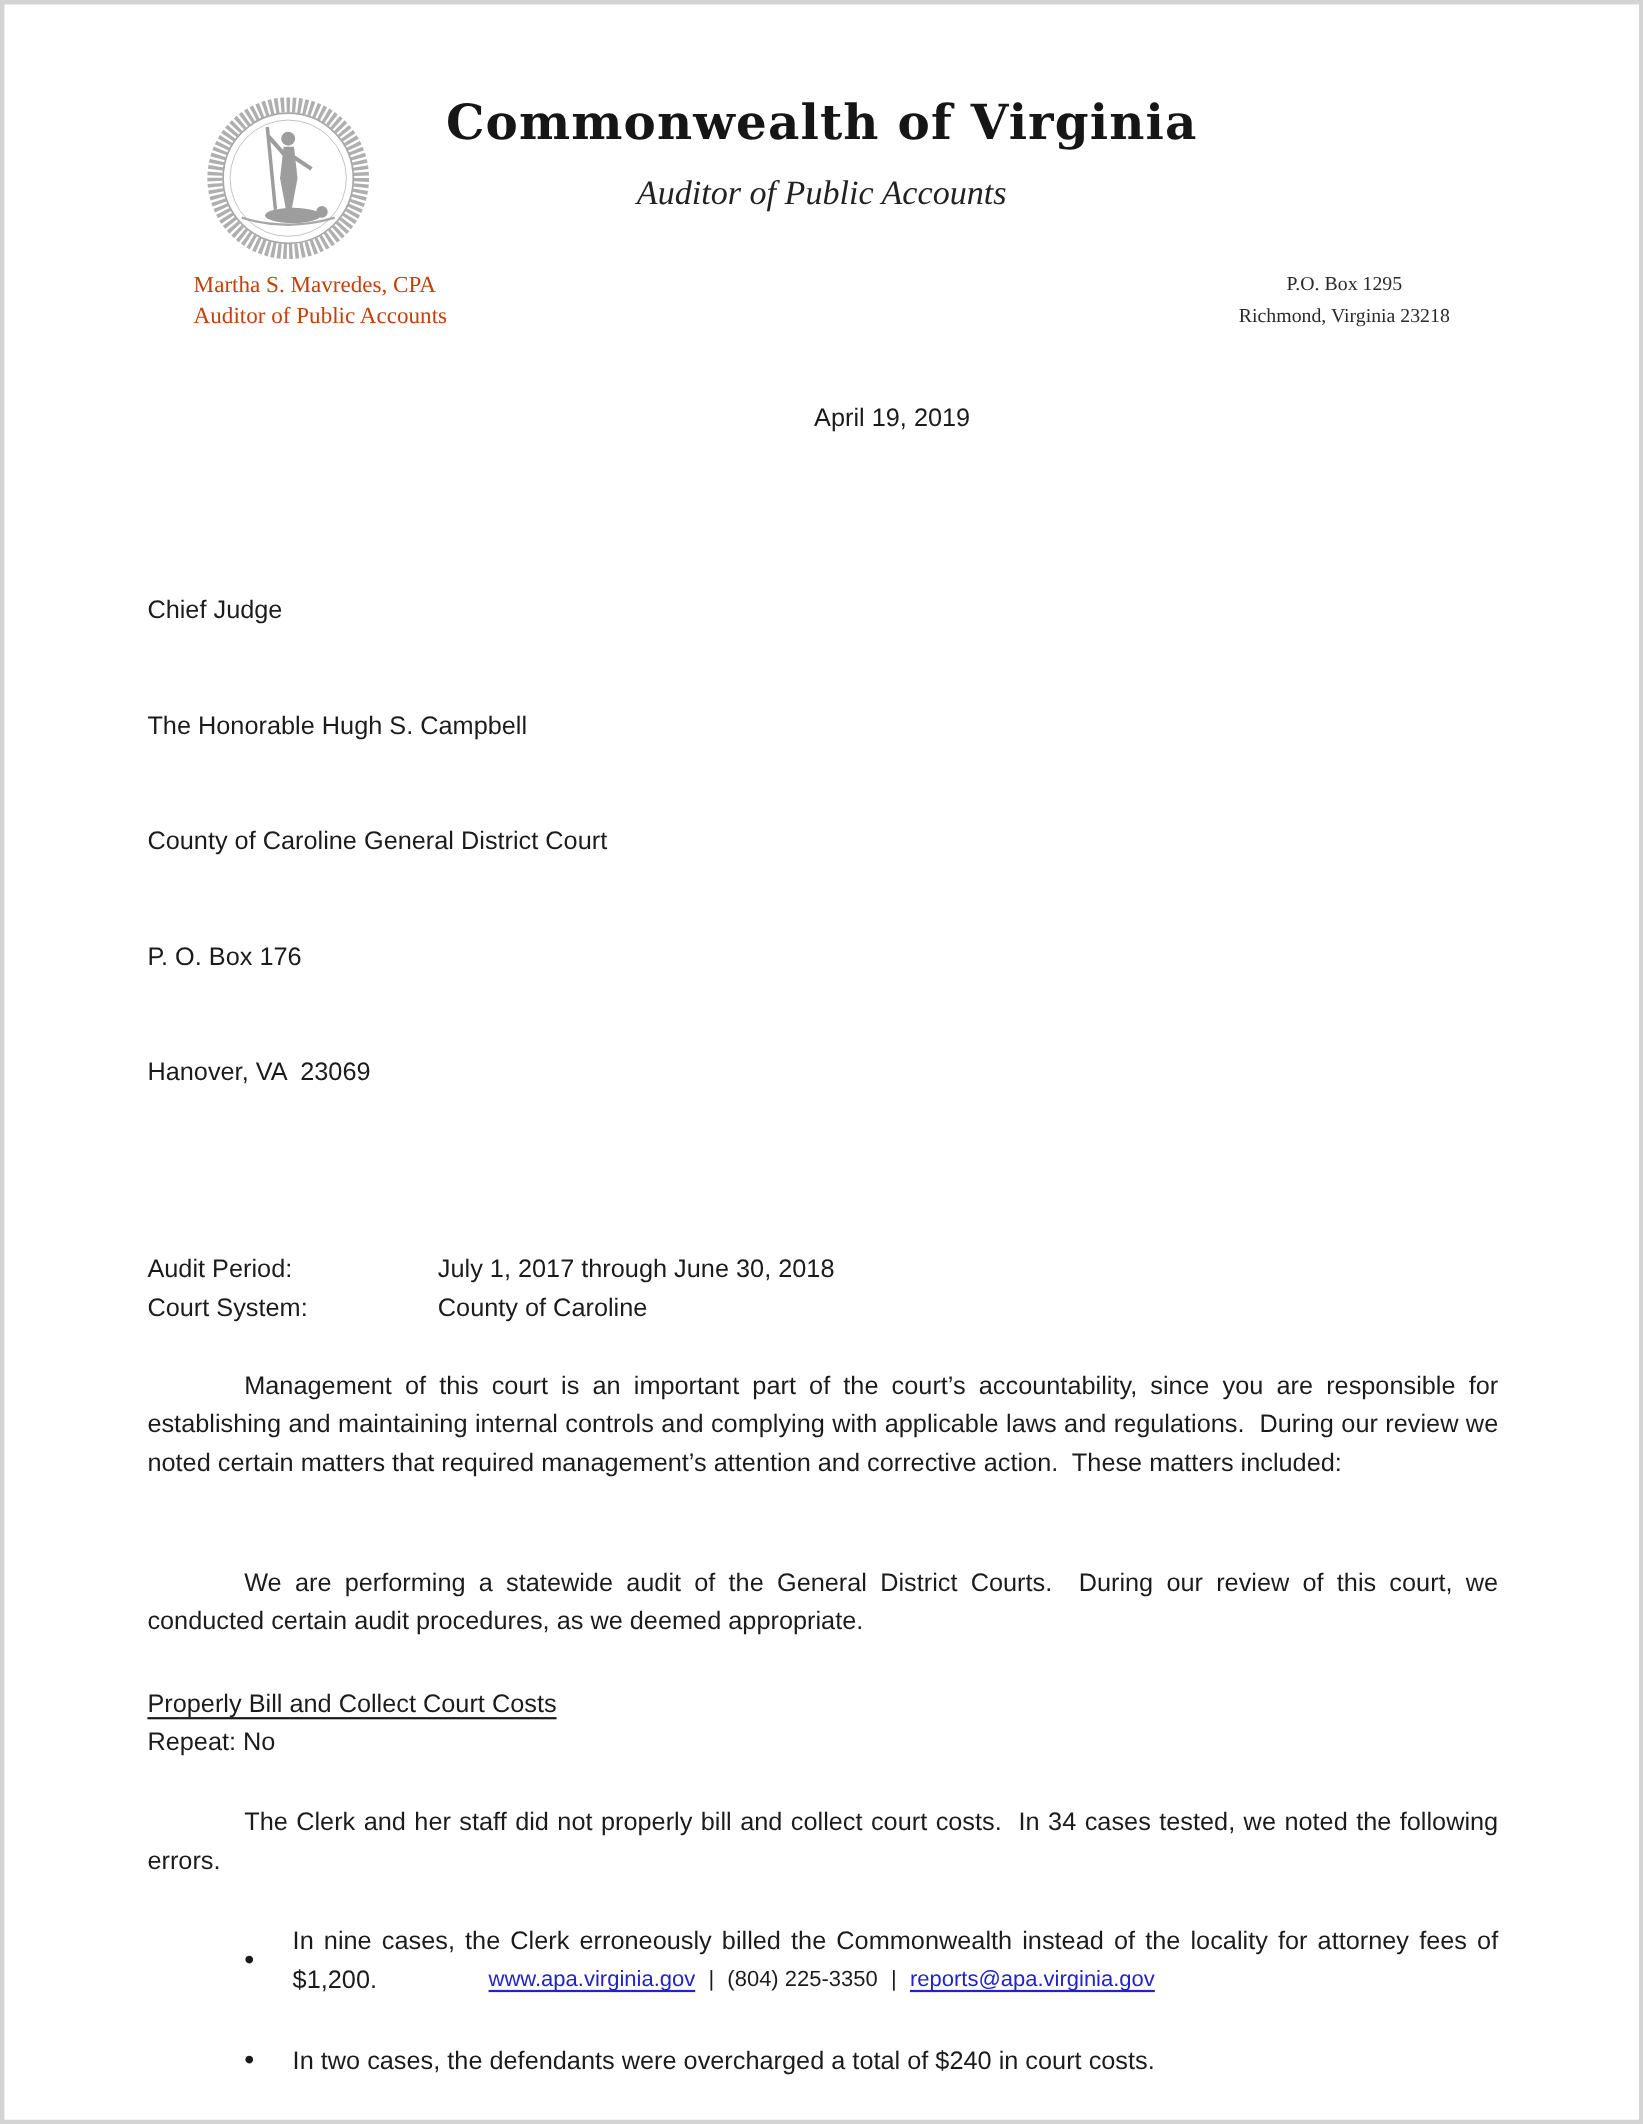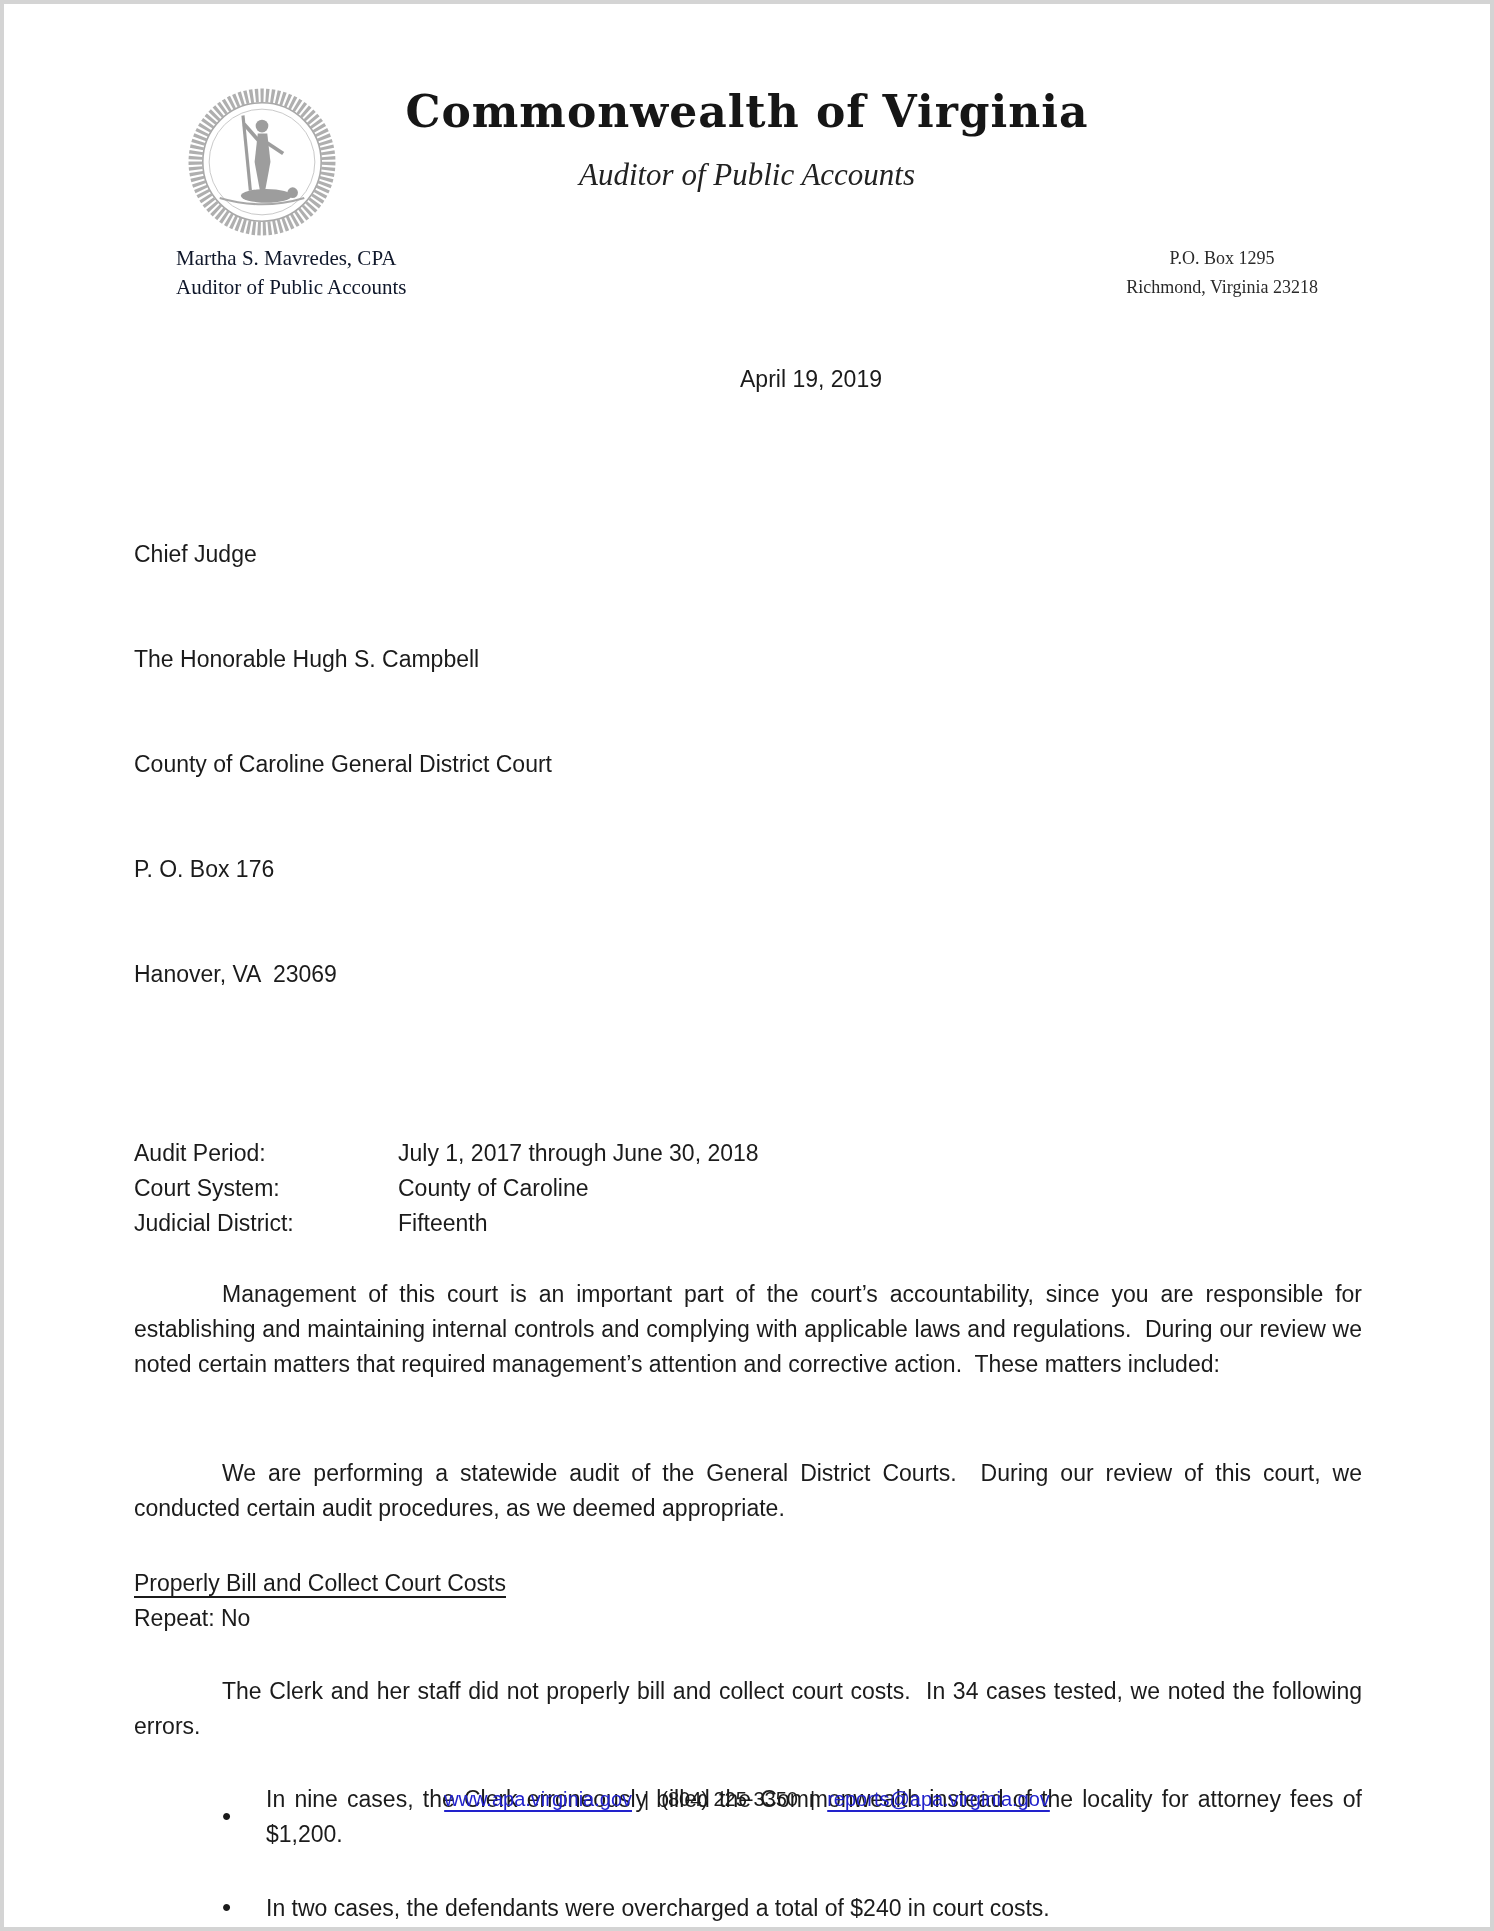--- a/index.html
+++ b/index.html
@@ -18,21 +18,21 @@
     font-family:"DejaVu Serif", serif; font-weight:bold;
     font-size:44px; letter-spacing:1px; color:#161616;
   }
   .org-subtitle {
     text-align:center; margin-top:20px;
     font-family:"Liberation Serif", serif; font-style:italic;
     font-size:31px; color:#222;
   }
   .official-block {
     position:absolute; left:176px; top:244px;
-    font-family:"Liberation Serif", serif; font-size:21px; line-height:29px; color:#0f172a;
+    font-family:"Liberation Serif", serif; font-size:21px; line-height:29px; color:#c2410c;
   }
   .office-address-block {
     position:absolute; right:176px; top:244px; text-align:center;
     font-family:Liberation Serif, serif; font-size:18px; line-height:29px; color:#2a2a2a;
   }
   
   .content { padding:0 132px 0 134px; font-size:23px; line-height:35px; color:#1b1b1b; }
   .date-line { margin-top:50px; text-align:center; padding-left:126px; }
   .recipient { margin-top:70px; white-space:pre-wrap; }
   .audit-info { margin-top:74px; }
@@ -108,24 +108,20 @@
 
     <div class="audit-info">
       <div class="audit-row">
         <div class="audit-label">Audit Period:</div>
         <div>July 1, 2017 through June 30, 2018</div>
       </div>
       <div class="audit-row">
         <div class="audit-label">Court System:</div>
         <div>County of Caroline</div>
       </div>
-      <div class="audit-row">
-        <div class="audit-label">Judicial District:</div>
-        <div>Fifteenth</div>
-      </div>
     </div>
 
     <div class="para">Management of this court is an important part of the court’s accountability, since you are responsible for establishing and maintaining internal controls and complying with applicable laws and regulations.  During our review we noted certain matters that required management’s attention and corrective action.  These matters included:</div>
     <div class="para" style="margin-top:74px;">We are performing a statewide audit of the General District Courts.  During our review of this court, we conducted certain audit procedures, as we deemed appropriate.</div>
 
     <div class="finding-heading">Properly Bill and Collect Court Costs</div>
     <div class="repeat-line">Repeat: No</div>
 
     <div class="para tight">The Clerk and her staff did not properly bill and collect court costs.  In 34 cases tested, we noted the following errors.</div>
 

